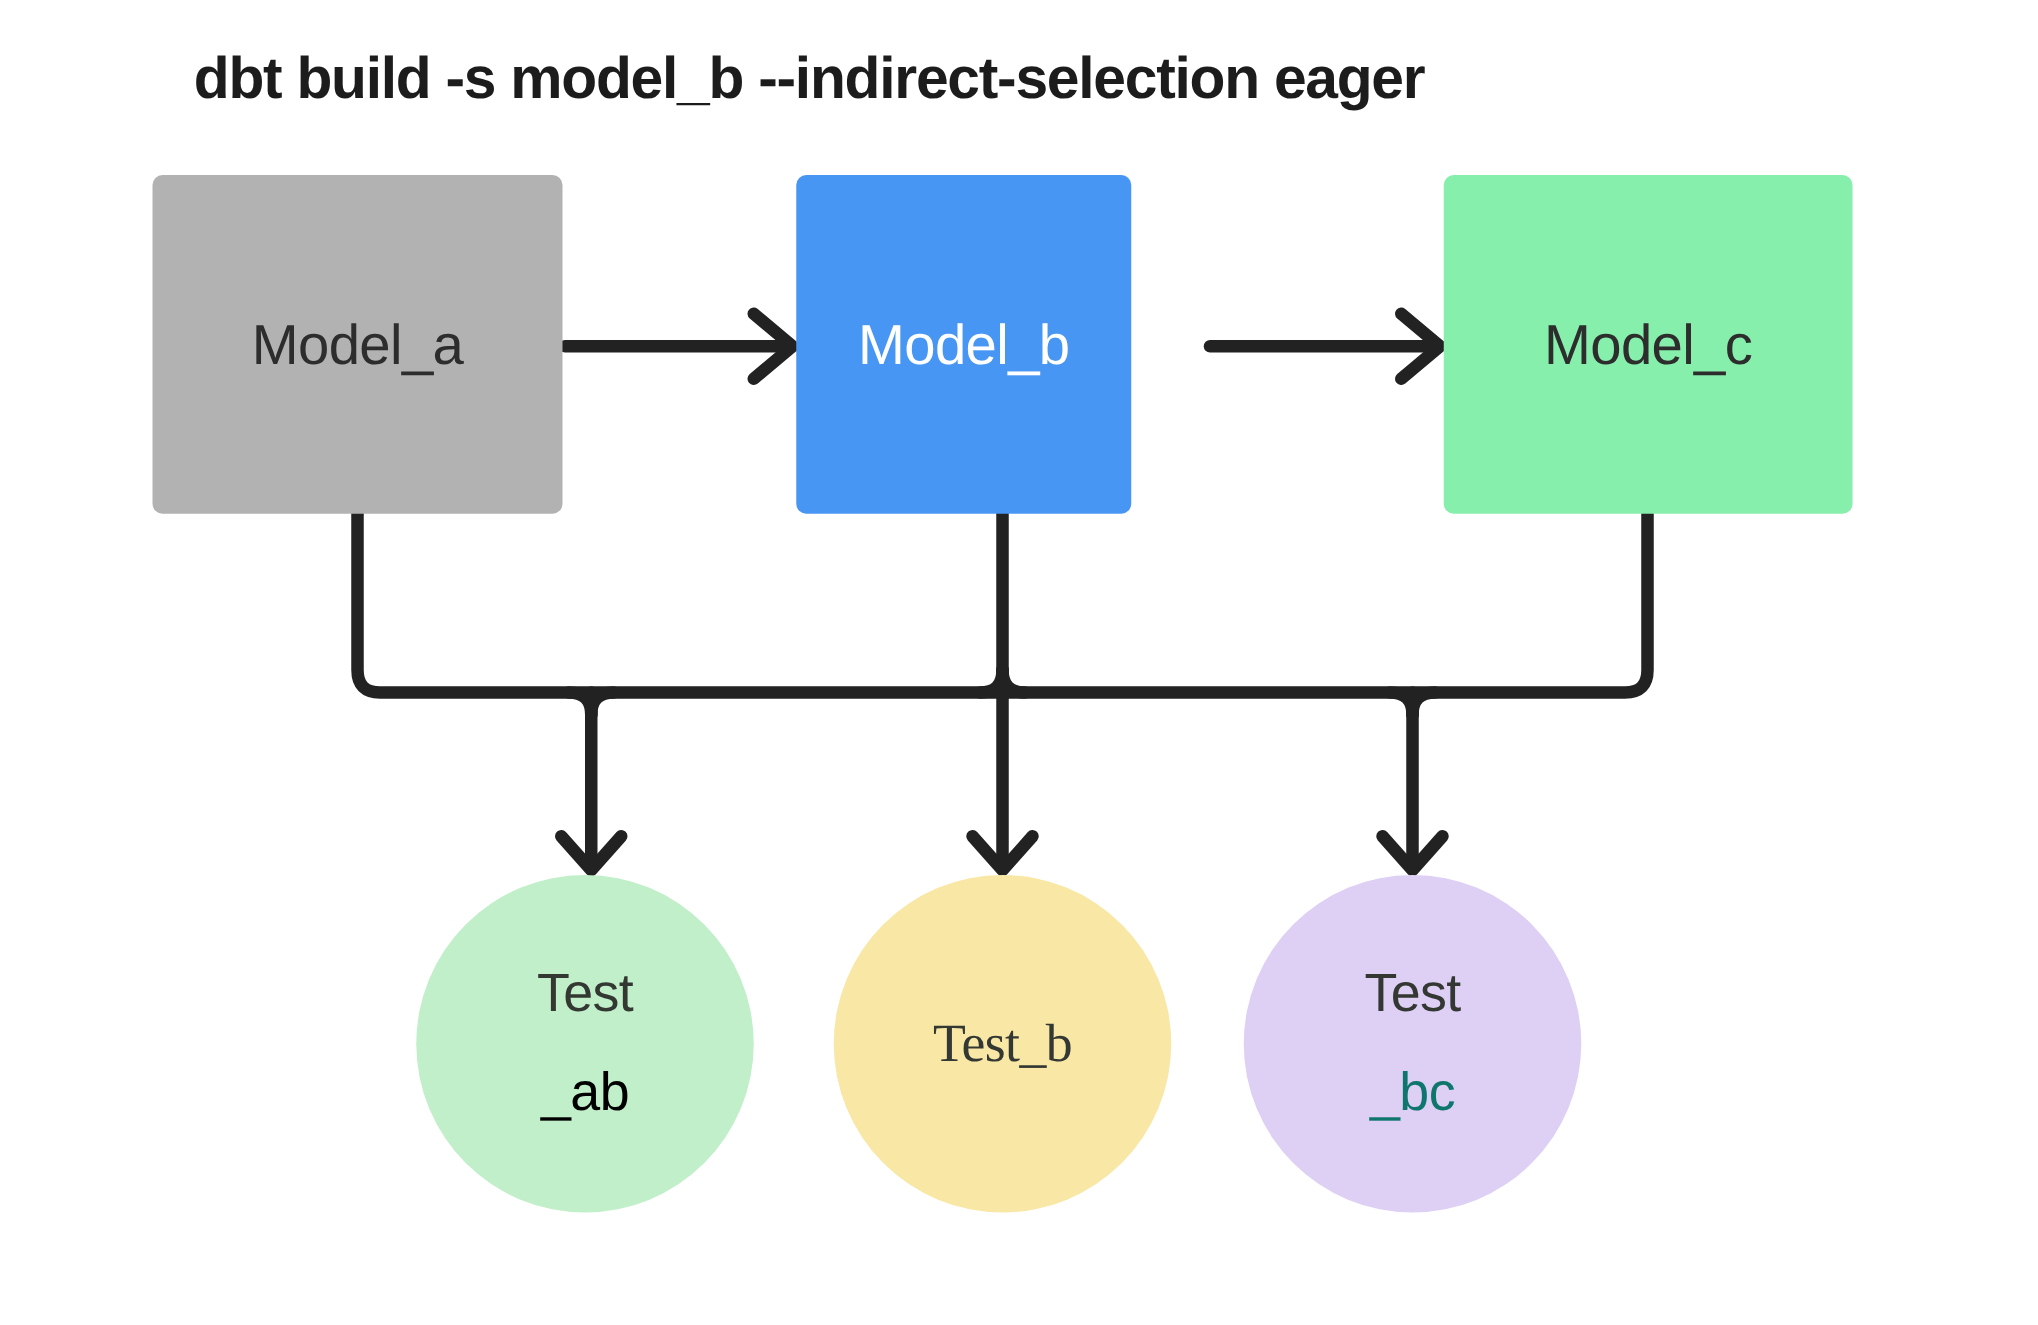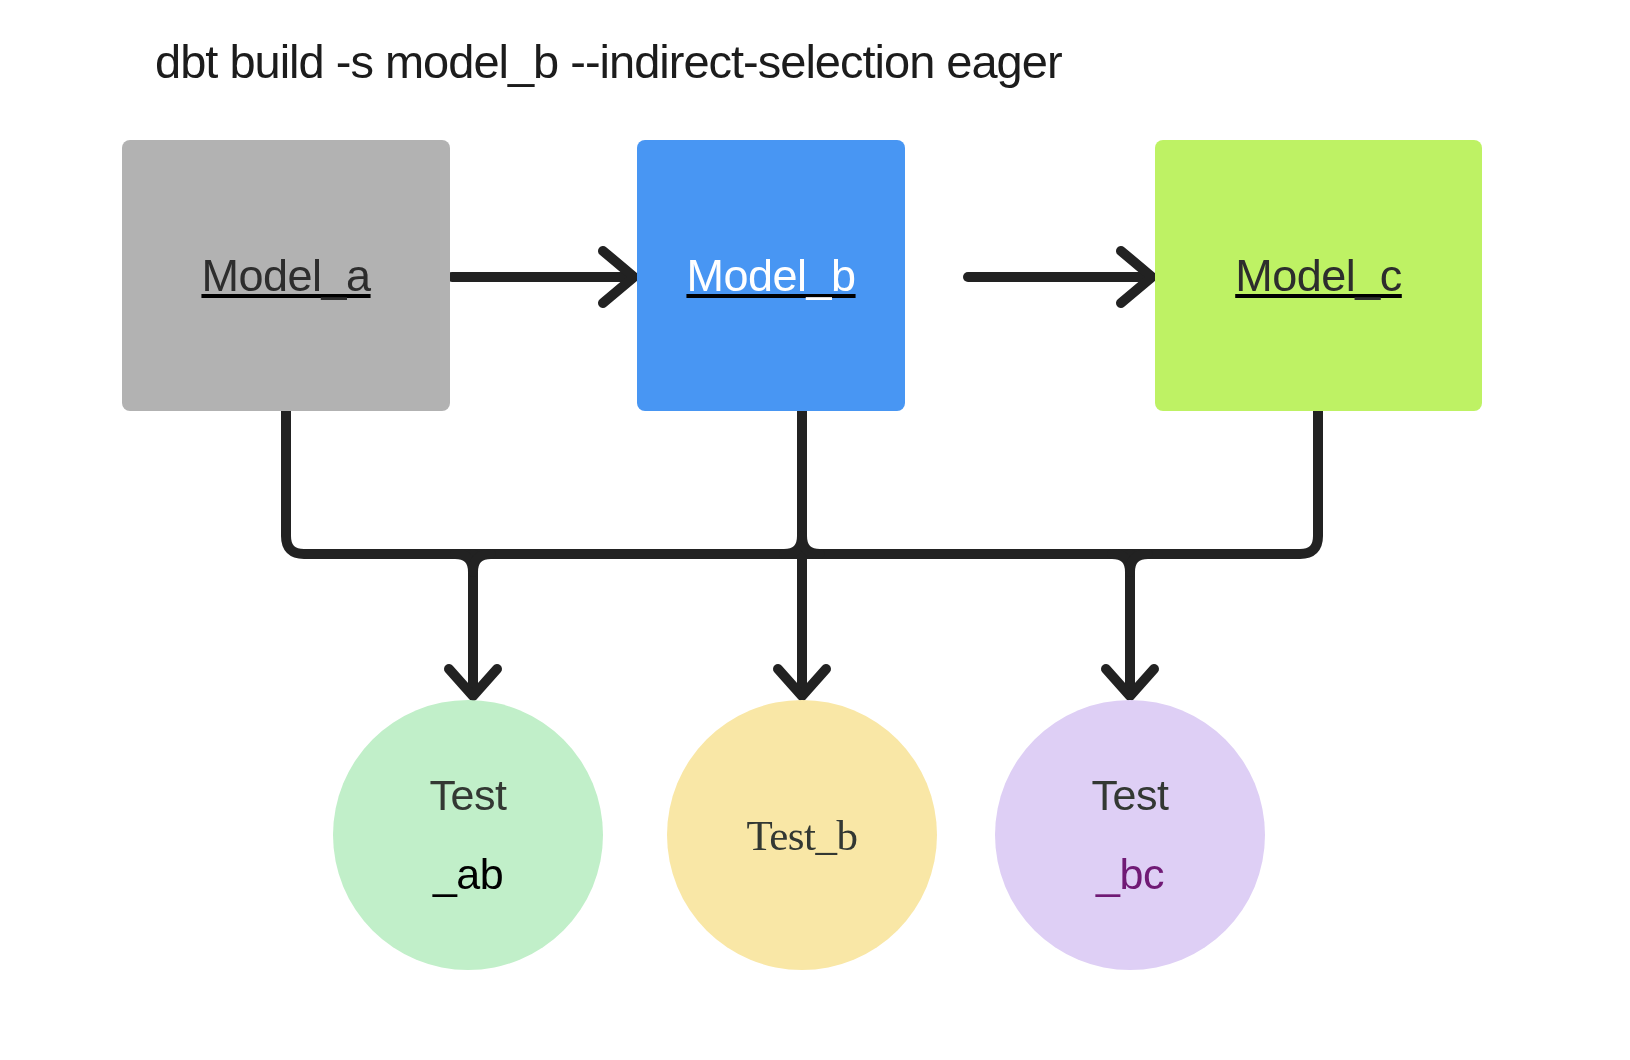--- a/index.html
+++ b/index.html
@@ -13,21 +13,21 @@
     width: 1630px;
     height: 1060px;
     background: #ffffff;
     overflow: hidden;
   }
   .title {
     position: absolute;
     left: 155px;
     top: 34px;
     font-size: 47px;
-    font-weight: 400;
+    font-weight: 700;
     letter-spacing: -1px;
     color: #1c1c1c;
     white-space: nowrap;
   }
   svg.connectors {
     position: absolute;
     left: 0;
     top: 0;
     width: 1630px;
     height: 1060px;
@@ -36,21 +36,20 @@
     position: absolute;
     display: flex;
     align-items: center;
     justify-content: center;
     text-align: center;
   }
   .model {
     top: 140px;
     height: 271px;
     border-radius: 8px;
-    text-decoration: underline;
   }
   .model .node-label {
     font-size: 45px;
     letter-spacing: -0.5px;
   }
   .model-a { left: 122px; width: 328px; }
   .model-b { left: 637px; width: 268px; }
   .model-c { left: 1155px; width: 327px; }
   .test {
     top: 700px;
@@ -104,31 +103,31 @@
   </svg>
 
   <div class="node model model-a" style="background-color: rgb(178, 178, 178);">
     <span class="node-label" style="color: rgb(45, 45, 45);">Model_a</span>
   </div>
 
   <div class="node model model-b" style="background-color: rgb(72, 150, 243);">
     <span class="node-label" style="color: rgb(255, 255, 255);">Model_b</span>
   </div>
 
-  <div class="node model model-c" style="background-color: #bef264; text-align: center;">
+  <div class="node model model-c" style="background-color: #86efac; text-align: center;">
     <span class="node-label" style="color: rgb(45, 45, 45);">Model_c</span>
   </div>
 
   <div class="node test test-ab" style="background-color: rgb(193, 239, 201);">
     <span class="node-label" style="color: rgb(51, 56, 51);">Test</span>
     <span class="node-label" style="color: #000000;">_ab</span>
   </div>
 
   <div class="node test test-b" style="background-color: rgb(249, 231, 166);">
     <span class="node-label" style="color: rgb(51, 56, 51); font-family: Liberation Serif, serif;">Test_b</span>
   </div>
 
   <div class="node test test-bc" style="background-color: rgb(222, 207, 245);">
     <span class="node-label" style="color: rgb(51, 56, 51);">Test</span>
-    <span class="node-label" style="color: #701a75;">_bc</span>
+    <span class="node-label" style="color: #0f766e;">_bc</span>
   </div>
 
 </div>
 
 </body></html>

